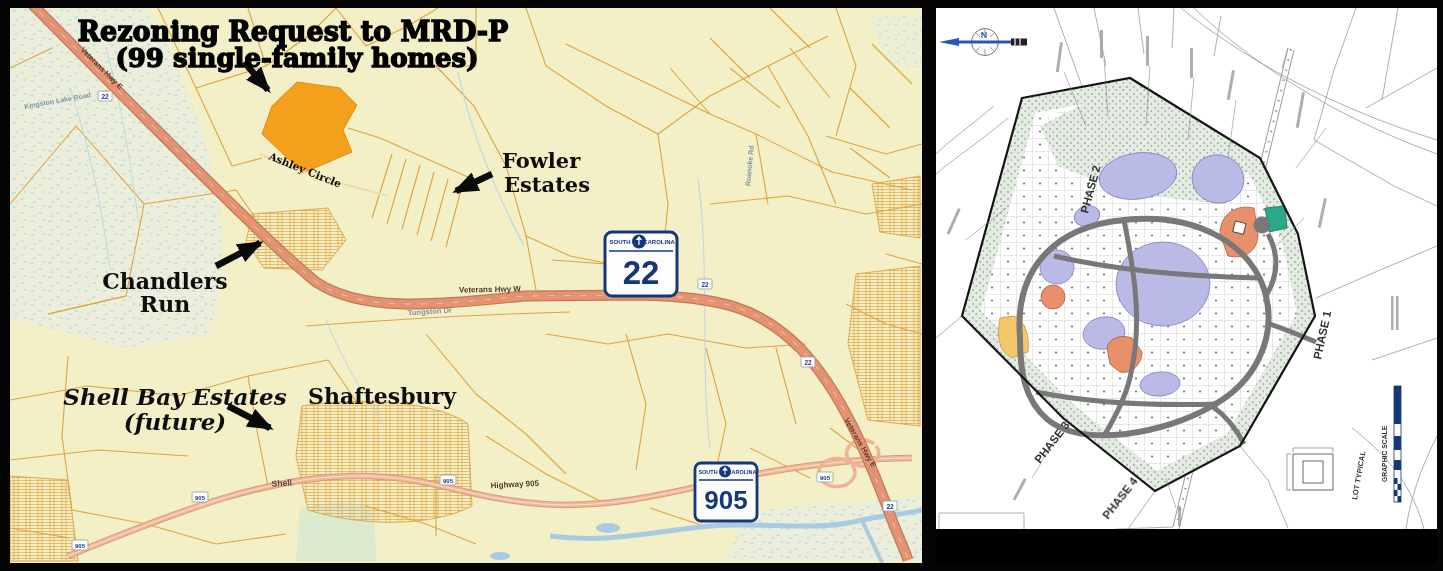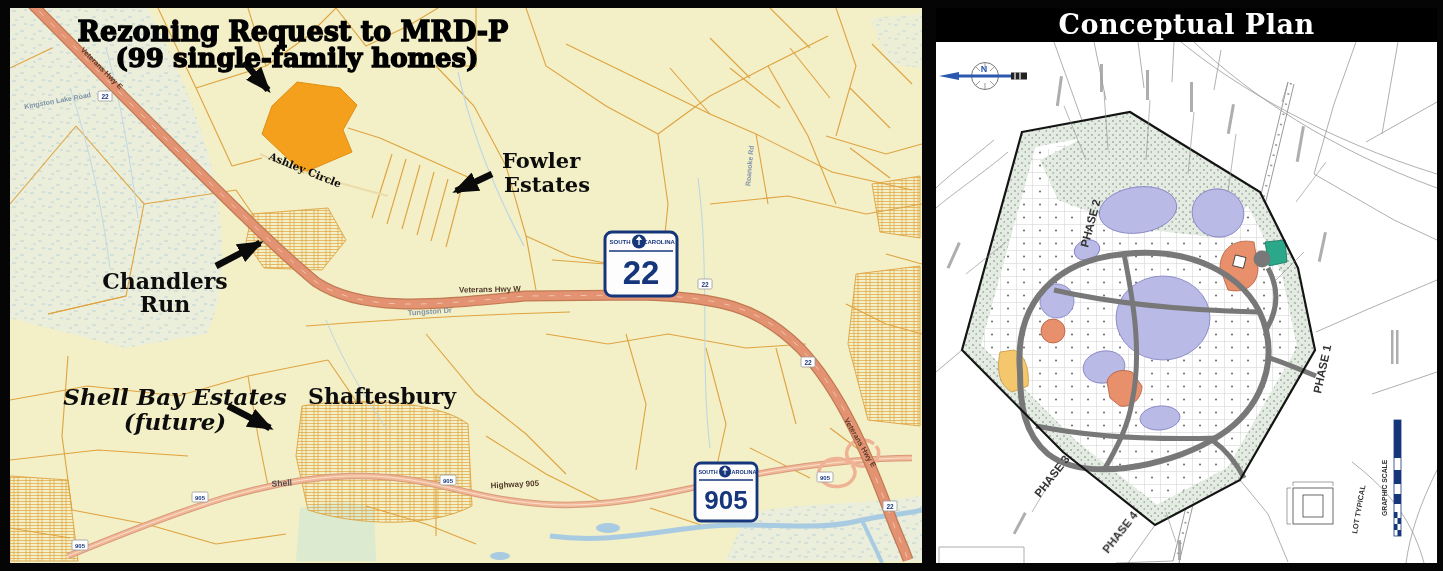--- a/index.html
+++ b/index.html
@@ -241,21 +241,20 @@
     </g>
 
     <g>
       <text class="heavytitle" x="283" y="33" font-size="27" text-anchor="middle">Rezoning Request to MRD-P</text>
       <text class="heavytitle" x="287" y="59" font-size="26" text-anchor="middle">(99 single-family homes)</text>
     </g>
   </svg>
   </div>
 
   <div class="right-panel">
-    <div class="plan-title">Conceptual Plan</div>
     <svg width="501" height="521" viewBox="0 0 501 521">
       <defs>
         <pattern id="stip" width="7" height="7" patternUnits="userSpaceOnUse">
           <rect width="7" height="7" fill="#e3ebe2"></rect>
           <circle cx="2" cy="2" r="0.8" fill="#72876f"></circle>
           <circle cx="5.2" cy="5" r="0.7" fill="#72876f"></circle>
         </pattern>
         <pattern id="lots" width="16" height="13" patternUnits="userSpaceOnUse">
           <rect width="16" height="13" fill="#ffffff"></rect>
           <path d="M0,0.5H16 M0.5,0V13" stroke="#c9c9c9" stroke-width="0.5" fill="none"></path>

